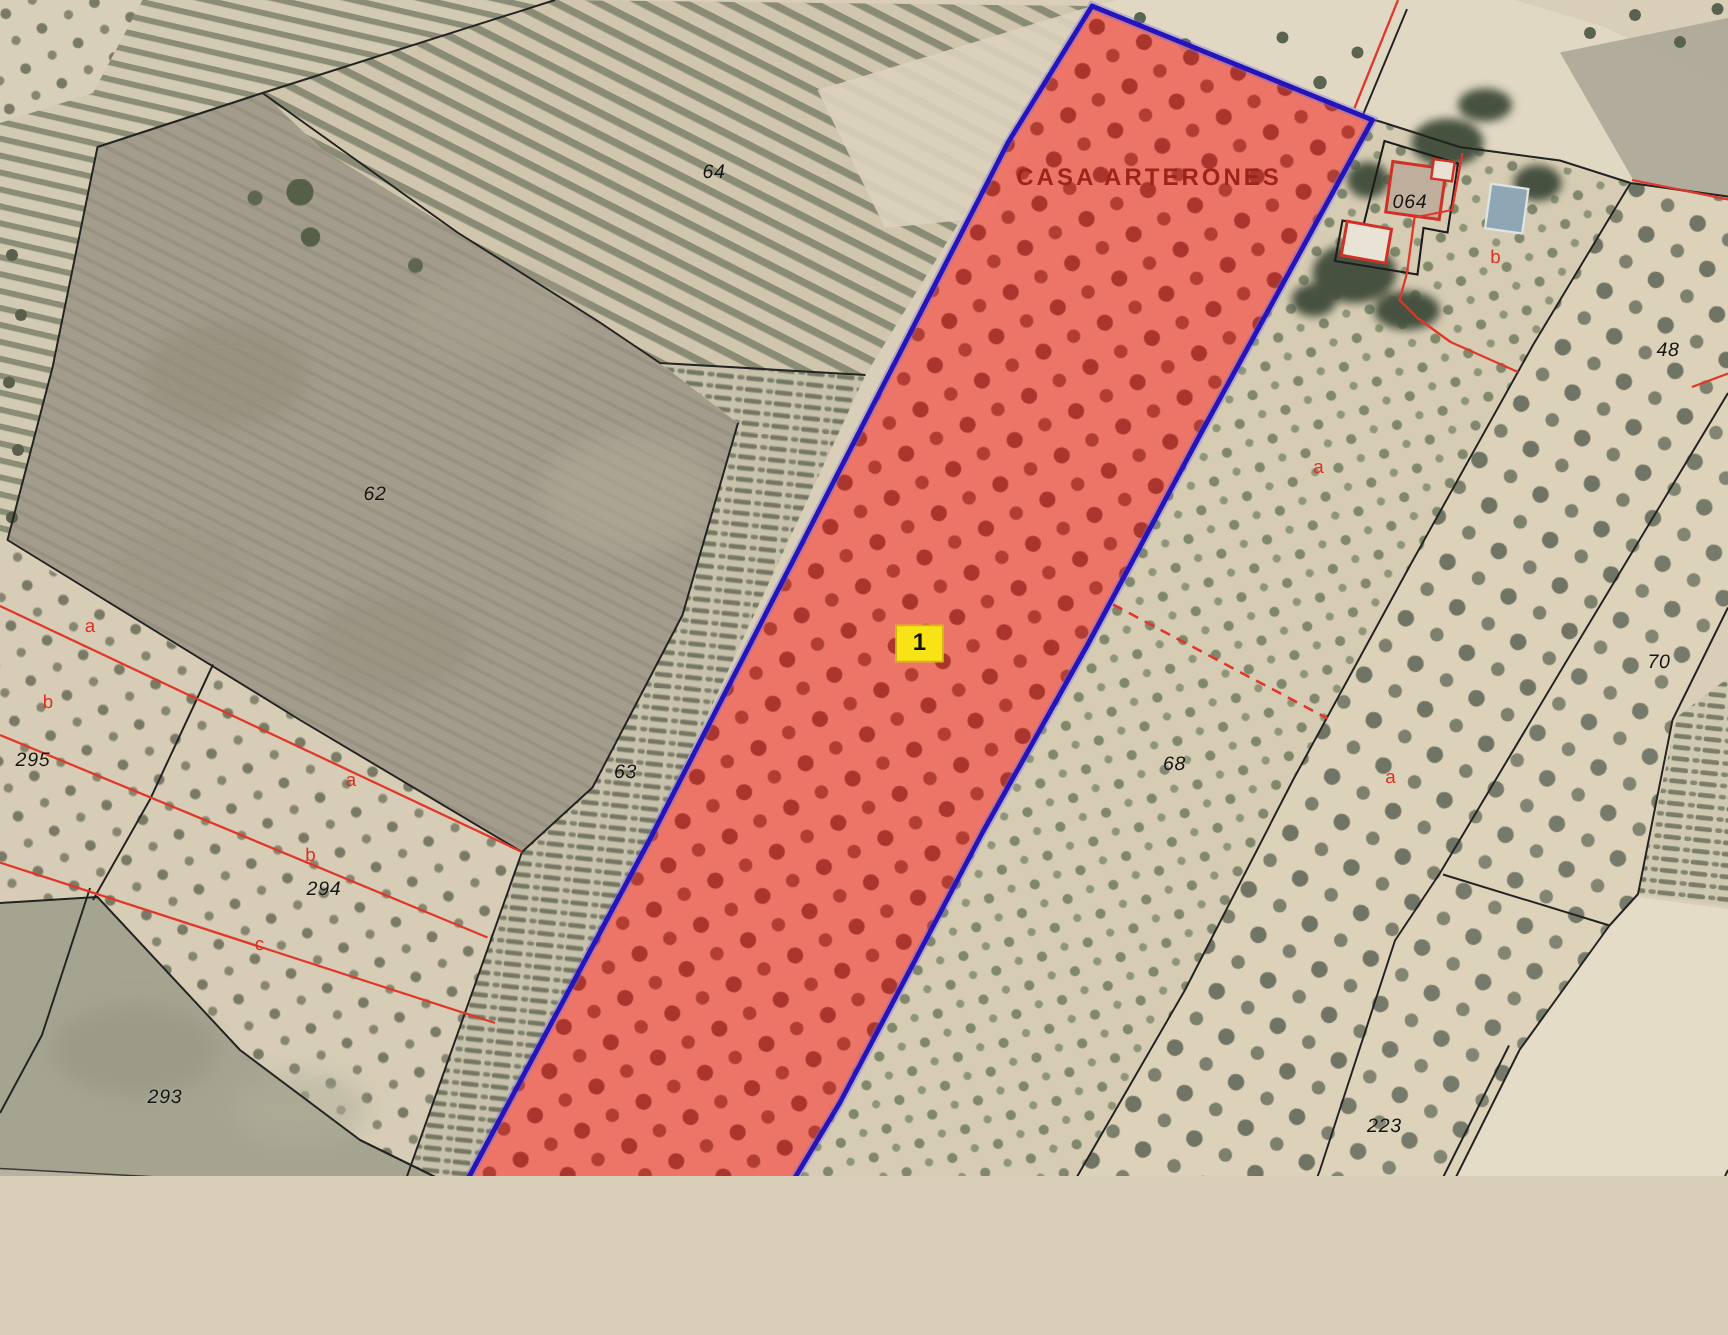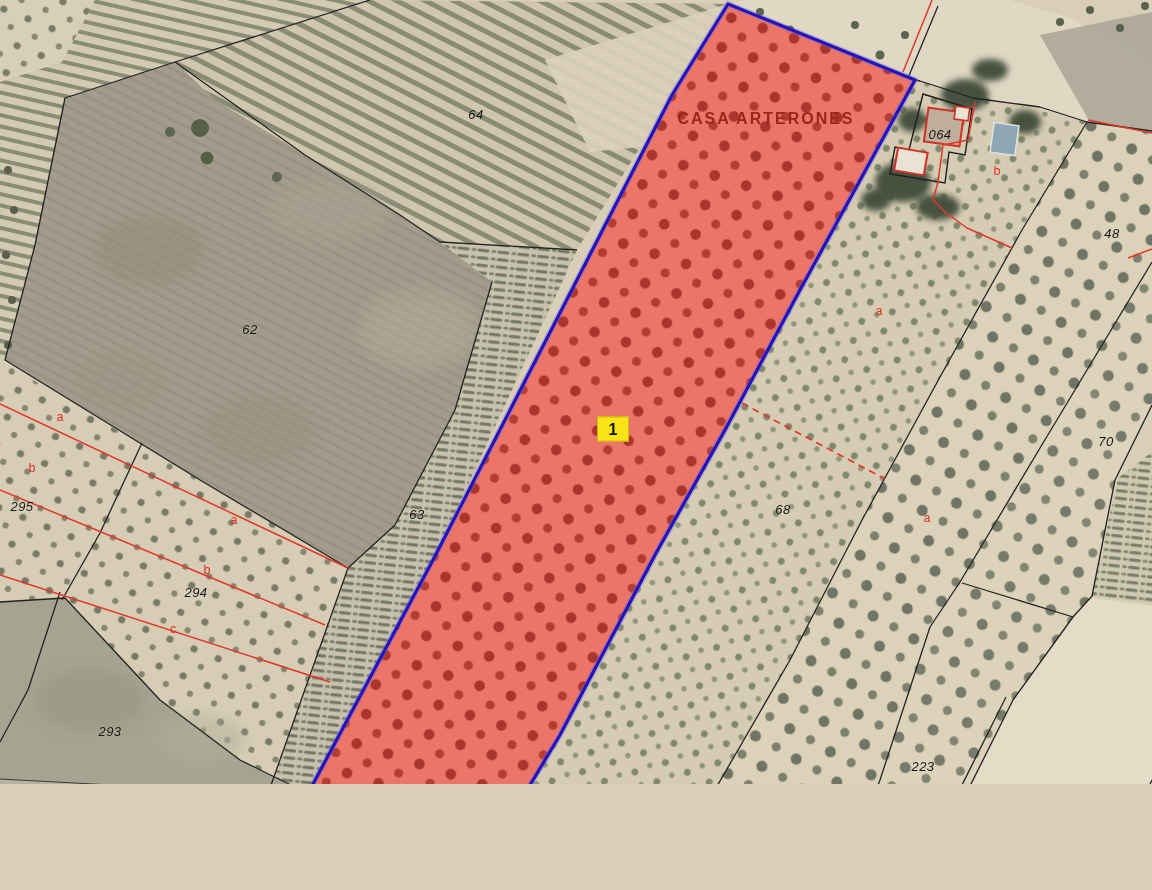--- a/index.html
+++ b/index.html
@@ -224,23 +224,23 @@
 </svg>
 
 <div class="labels">
   <div class="num" style="left: 476px; top: 114px;">64</div>
   <div class="num" style="left: 250px; top: 329px; text-align: right;">62</div>
   <div class="num" style="left: 417px; top: 514px;">63</div>
   <div class="num" style="left: 783px; top: 509px;">68</div>
   <div class="num" style="left: 1112px; top: 233px;">48</div>
   <div class="num" style="left: 1106px; top: 441px;">70</div>
   <div class="num" style="left: 1062px; top: 791px;">71</div>
-  <div class="num" style="left: 923px; top: 766px; text-align: right;">223</div>
+  <div class="num" style="left: 923px; top: 750px; text-align: right;">223</div>
   <div class="num" style="left: 110px; top: 731px;">293</div>
-  <div class="num" style="left: 196px; top: 592px;">294</div>
+  <div class="num" style="left: 216px; top: 592px;">294</div>
   <div class="num" style="left: 22px; top: 506px;">295</div>
   <div class="num" style="left: 926px; top: 134px; margin-left: 14px;">064</div>
 
   <div class="letter" style="left: 60px; top: 417px;">a</div>
   <div class="letter" style="left: 32px; top: 468px;">b</div>
   <div class="letter" style="left: 234px; top: 520px;">a</div>
   <div class="letter" style="left: 207px; top: 570px;">b</div>
   <div class="letter" style="left: 173px; top: 629px;">c</div>
   <div class="letter" style="left: 997px; top: 171px;">b</div>
   <div class="letter" style="left: 879px; top: 311px;">a</div>

